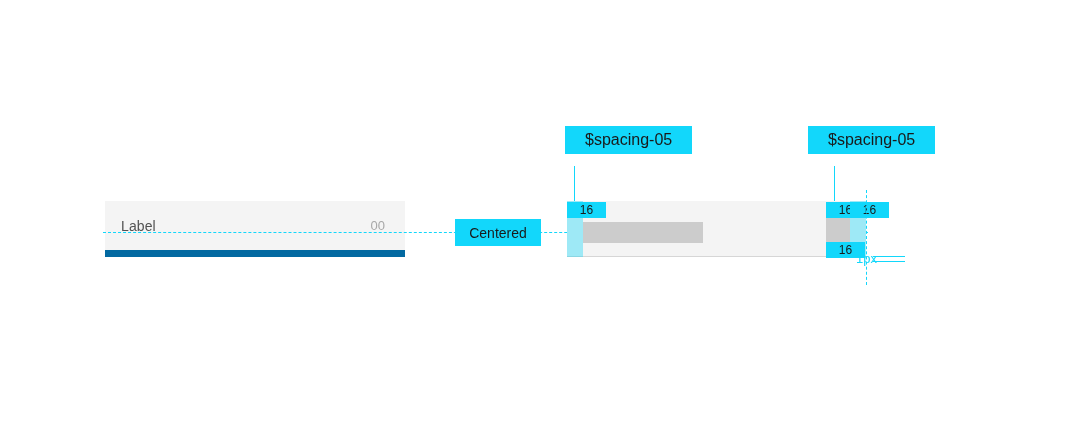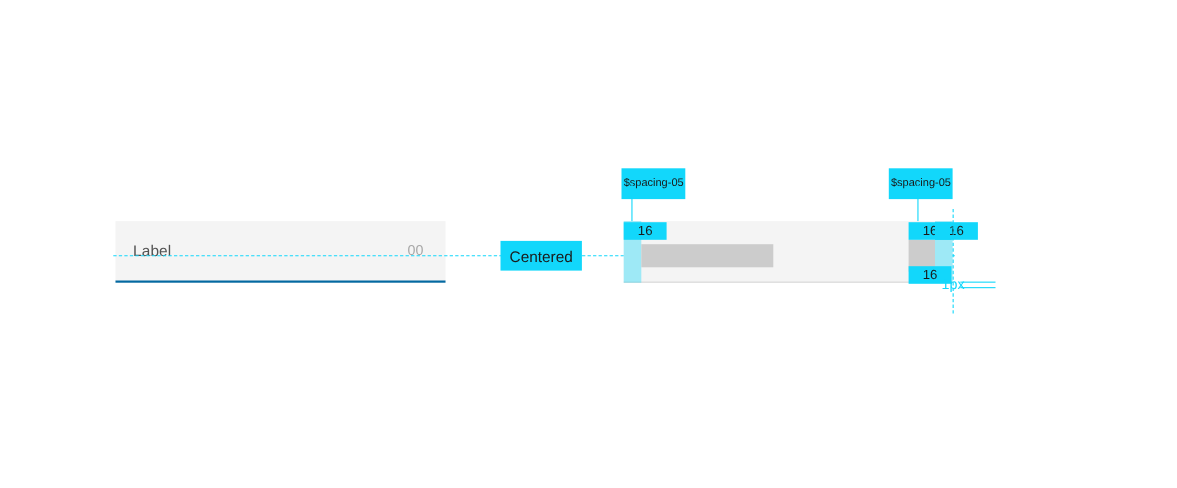--- a/index.html
+++ b/index.html
@@ -22,21 +22,21 @@
   
   .abs { position: absolute; }
 
   
   .field-left {
     left: 105px;
     top: 201px;
     width: 300px;
     height: 56px;
     background: #f4f4f4;
-    border-bottom: 2px solid #0369a1;
+    border-bottom: 7px solid #0369a1;
     box-sizing: border-box;
   }
   .field-left-label {
     position: absolute;
     left: 16px;
     top: 50%;
     transform: translateY(-50%);
     font-size: 14px;
     line-height: 18px;
     color: #525252;
@@ -71,30 +71,30 @@
     line-height: 16px;
     display: flex;
     align-items: center;
     justify-content: center;
     white-space: nowrap;
     box-sizing: border-box;
   }
   .chip-centered {
     left: 455px;
     top: 219px;
-    width: 74px;
+    width: 86px;
     height: 27px;
   }
 
   
   .chip-spacing {
     height: 28px;
-    padding: 0 2px;
-    top: 153px;
-    font-size: 10px;
+    padding: 0 20px;
+    top: 126px;
+    font-size: 16px;
   }
   .chip-spacing-left  { left: 565px; }
   .chip-spacing-right { left: 808px; }
 
   
   .leader {
     width: 0;
     border-left: 1px solid #12d7fb;
   }
   .leader-left  { left: 574px; top: 166px; height: 36px; }

